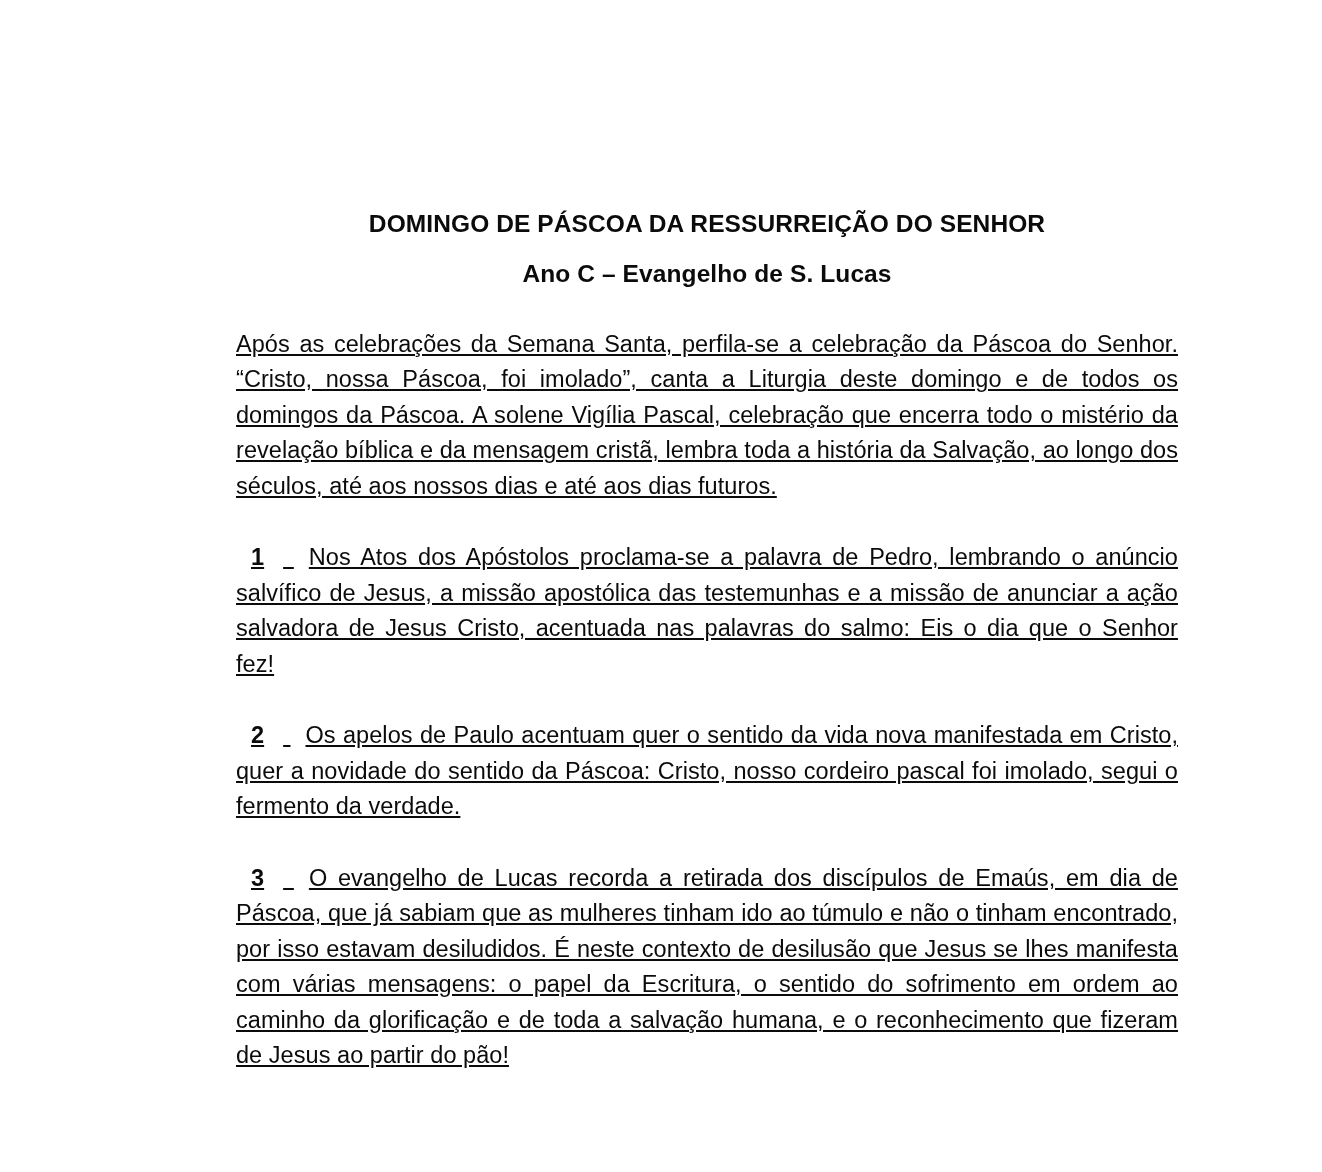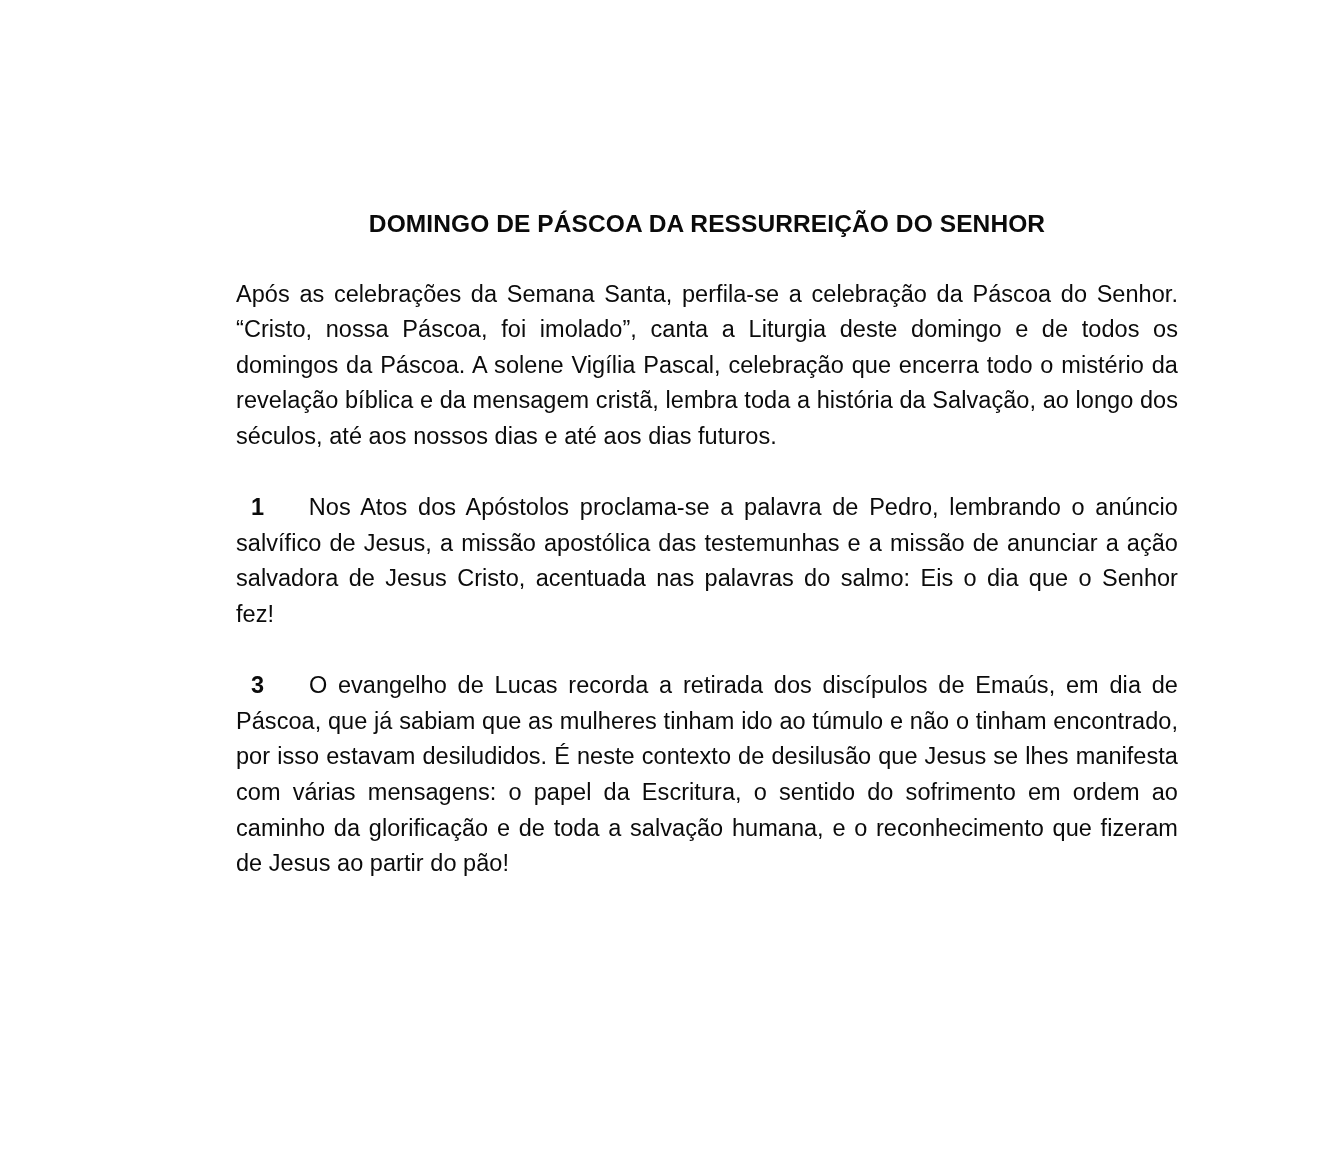--- a/index.html
+++ b/index.html
@@ -24,20 +24,21 @@
     text-align: center;
     font-weight: 700;
   }
   .title-line {
     font-size: 24.5px;
     line-height: 35px;
     letter-spacing: 0.1px;
   }
   .body-text {
     margin-top: 34px;
+    text-decoration: underline;
   }
   p.para {
     font-size: 23.5px;
     line-height: 35.6px;
     text-align: justify;
     margin-top: 35.6px;
     letter-spacing: 0.05px;
   }
   .para-number {
     font-weight: 700;
@@ -45,27 +46,29 @@
   }
 </style>
 </head>
 <body>
 
 <div class="page">
   <div class="content">
 
     <div class="title-block">
       <div class="title-line">DOMINGO DE PÁSCOA DA RESSURREIÇÃO DO SENHOR</div>
+      <div class="title-line">Ano C – Evangelho de S. Lucas</div>
     </div>
 
     <div class="body-text">
 
       <p class="para">Após as celebrações da Semana Santa, perfila-se a celebração da Páscoa do Senhor. “Cristo, nossa Páscoa, foi imolado”, canta a Liturgia deste domingo e de todos os domingos da Páscoa. A solene Vigília Pascal, celebração que encerra todo o mistério da revelação bíblica e da mensagem cristã, lembra toda a história da Salvação, ao longo dos séculos, até aos nossos dias e até aos dias futuros.</p>
 
       <p class="para"><span class="para-number">1</span> <span>Nos Atos dos Apóstolos proclama-se a palavra de Pedro, lembrando o anúncio salvífico de Jesus, a missão apostólica das testemunhas e a missão de anunciar a ação salvadora de Jesus Cristo, acentuada nas palavras do salmo: Eis o dia que o Senhor fez!</span></p>
 
+      <p class="para"><span class="para-number">2</span> <span>Os apelos de Paulo acentuam quer o sentido da vida nova manifestada em Cristo, quer a novidade do sentido da Páscoa: Cristo, nosso cordeiro pascal foi imolado, segui o fermento da verdade.</span></p>
 
       <p class="para"><span class="para-number">3</span> <span>O evangelho de Lucas recorda a retirada dos discípulos de Emaús, em dia de Páscoa, que já sabiam que as mulheres tinham ido ao túmulo e não o tinham encontrado, por isso estavam desiludidos.  É neste contexto de desilusão que Jesus se lhes manifesta com várias mensagens: o papel da Escritura, o sentido do sofrimento em ordem ao caminho da glorificação e de toda a salvação humana, e o reconhecimento que fizeram de Jesus ao partir do pão!</span></p>
 
     </div>
 
   </div>
 </div>
 
 </body></html>

